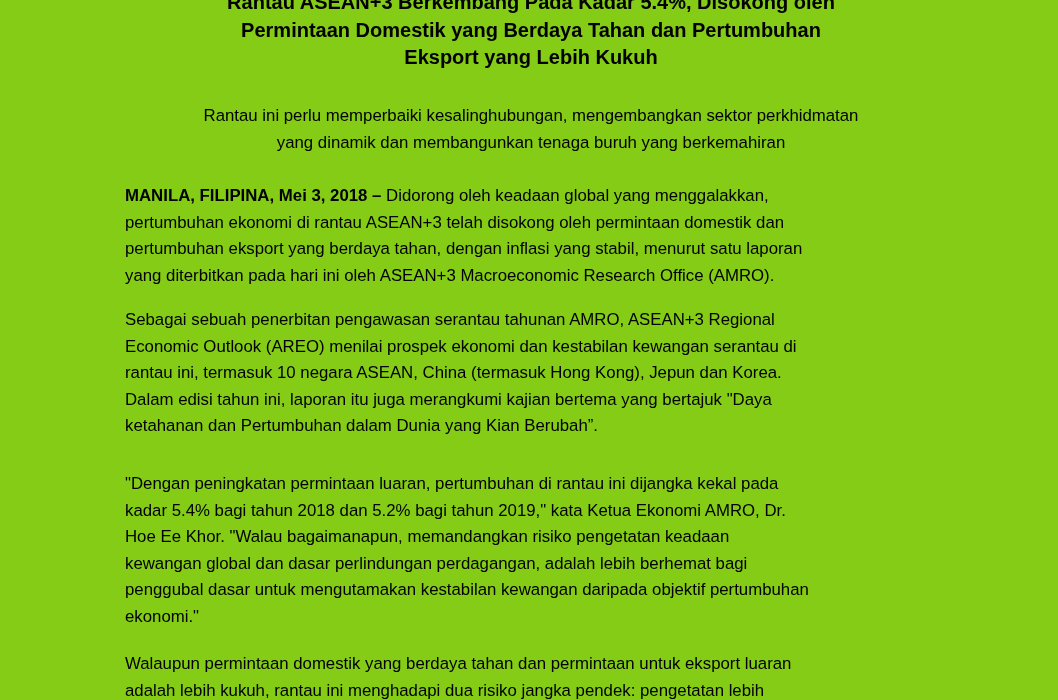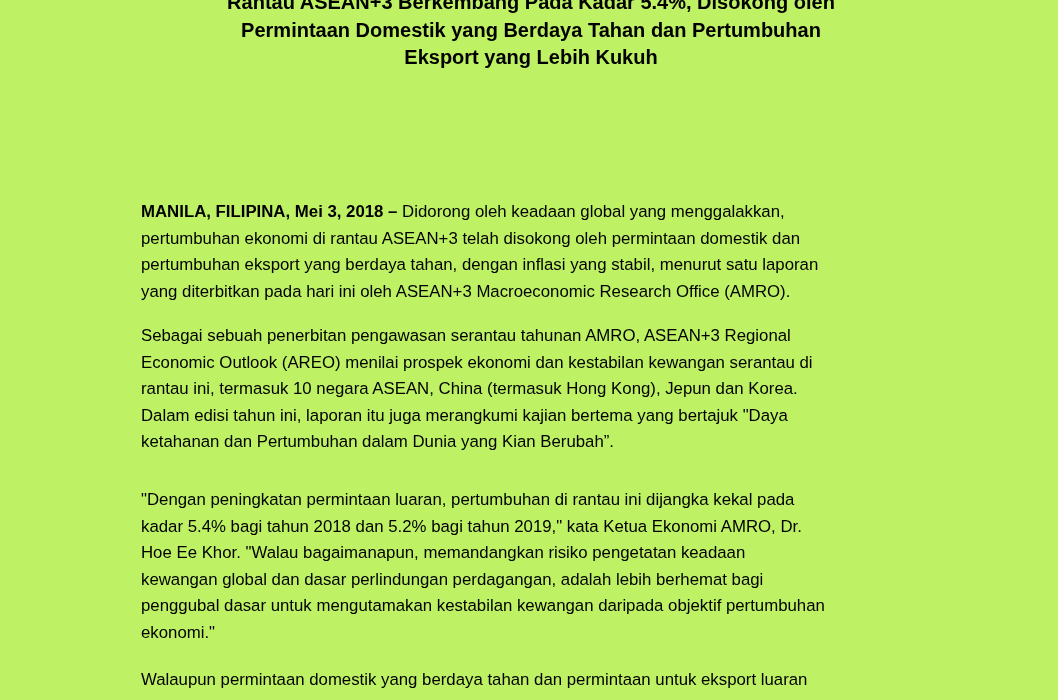--- a/index.html
+++ b/index.html
@@ -11,21 +11,21 @@
     width: 1058px;
     height: 700px;
     overflow: hidden;
     position: relative;
     font-family: "Liberation Sans", "DejaVu Sans", sans-serif;
     color: #000000;
   }
   .page {
     position: absolute;
     inset: 0;
-    background: #bef264;
+    background: #84cc16;
   }
   .content {
     position: absolute;
     left: 125px;
     top: 0;
     width: 812px;
     height: 700px;
   }
   .title {
     position: absolute;
@@ -48,21 +48,21 @@
     font-size: 16.8px;
     line-height: 26.5px;
     font-weight: normal;
     text-align: center;
     white-space: pre-line;
   }
   .body-para {
     position: absolute;
     left: 0;
     width: 100%;
-    margin: 16px;
+    margin: 0;
     font-size: 16.8px;
     line-height: 26.5px;
     text-align: left;
     white-space: pre-line;
   }
   .p1 { top: 183px; }
   .p2 { top: 307px; }
   .p3 { top: 471px; }
   .p4 { top: 651px; }
   .dateline { font-weight: bold; }
@@ -70,20 +70,22 @@
 </head>
 <body>
 
 <div class="page">
   <div class="content">
 
     <h1 class="title">Rantau ASEAN+3 Berkembang Pada Kadar 5.4%, Disokong oleh
 Permintaan Domestik yang Berdaya Tahan dan Pertumbuhan
 Eksport yang Lebih Kukuh</h1>
 
+    <p class="subtitle">Rantau ini perlu memperbaiki kesalinghubungan, mengembangkan sektor perkhidmatan
+yang dinamik dan membangunkan tenaga buruh yang berkemahiran</p>
 
     <p class="body-para p1"><strong class="dateline">MANILA, FILIPINA, Mei 3, 2018 –</strong><span> Didorong oleh keadaan global yang menggalakkan,
 pertumbuhan ekonomi di rantau ASEAN+3 telah disokong oleh permintaan domestik dan
 pertumbuhan eksport yang berdaya tahan, dengan inflasi yang stabil, menurut satu laporan
 yang diterbitkan pada hari ini oleh ASEAN+3 Macroeconomic Research Office (AMRO).</span></p>
 
     <p class="body-para p2">Sebagai sebuah penerbitan pengawasan serantau tahunan AMRO, ASEAN+3 Regional
 Economic Outlook (AREO) menilai prospek ekonomi dan kestabilan kewangan serantau di
 rantau ini, termasuk 10 negara ASEAN, China (termasuk Hong Kong), Jepun dan Korea.
 Dalam edisi tahun ini, laporan itu juga merangkumi kajian bertema yang bertajuk "Daya

